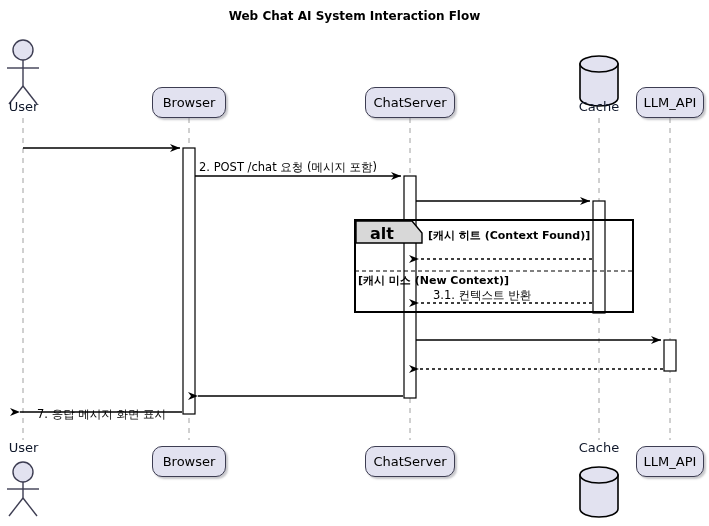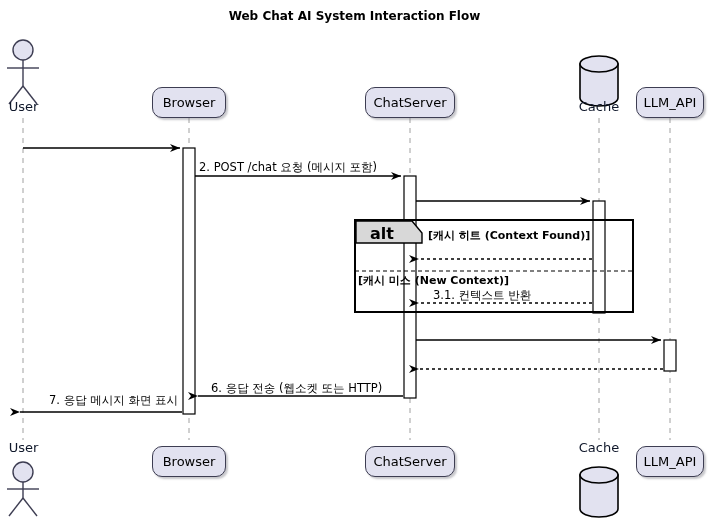--- a/index.html
+++ b/index.html
@@ -164,16 +164,15 @@
   <div class="entity-label" style="left:0px; top:440px; width:47px;">User</div>
   <div class="entity-label" style="left:567px; top:99px; width:64px;">Cache</div>
   <div class="entity-label" style="left:567px; top:440px; width:64px;">Cache</div>
 
   <div class="frame-tag-label" style="left:370px; top:224px;">alt</div>
   <div class="guard-label" style="left:428px; top:228px;">[캐시 히트 (Context Found)]</div>
   <div class="guard-label" style="left:358px; top:264px;margin-top:9px;">[캐시 미스 (New Context)]</div>
 
   <div class="msg-label" style="left:199px; top:160px;">2. POST /chat 요청 (메시지 포함)</div>
   <div class="msg-label" style="left:433px; top:244px;margin-top:44px;">3.1. 컨텍스트 반환</div>
-  <div class="msg-label" style="left:211px; top:381px;">6. 응답 전송 (웹소켓 또는 HTTP)</div>
-  <div class="msg-label" style="left:37px;  top:393px;margin-left:12px;">7. 응답 메시지 화면 표시</div>
+  <div class="msg-label" style="left:37px;  top:407px;">7. 응답 메시지 화면 표시</div>
 
 </div>
 
 </body></html>

